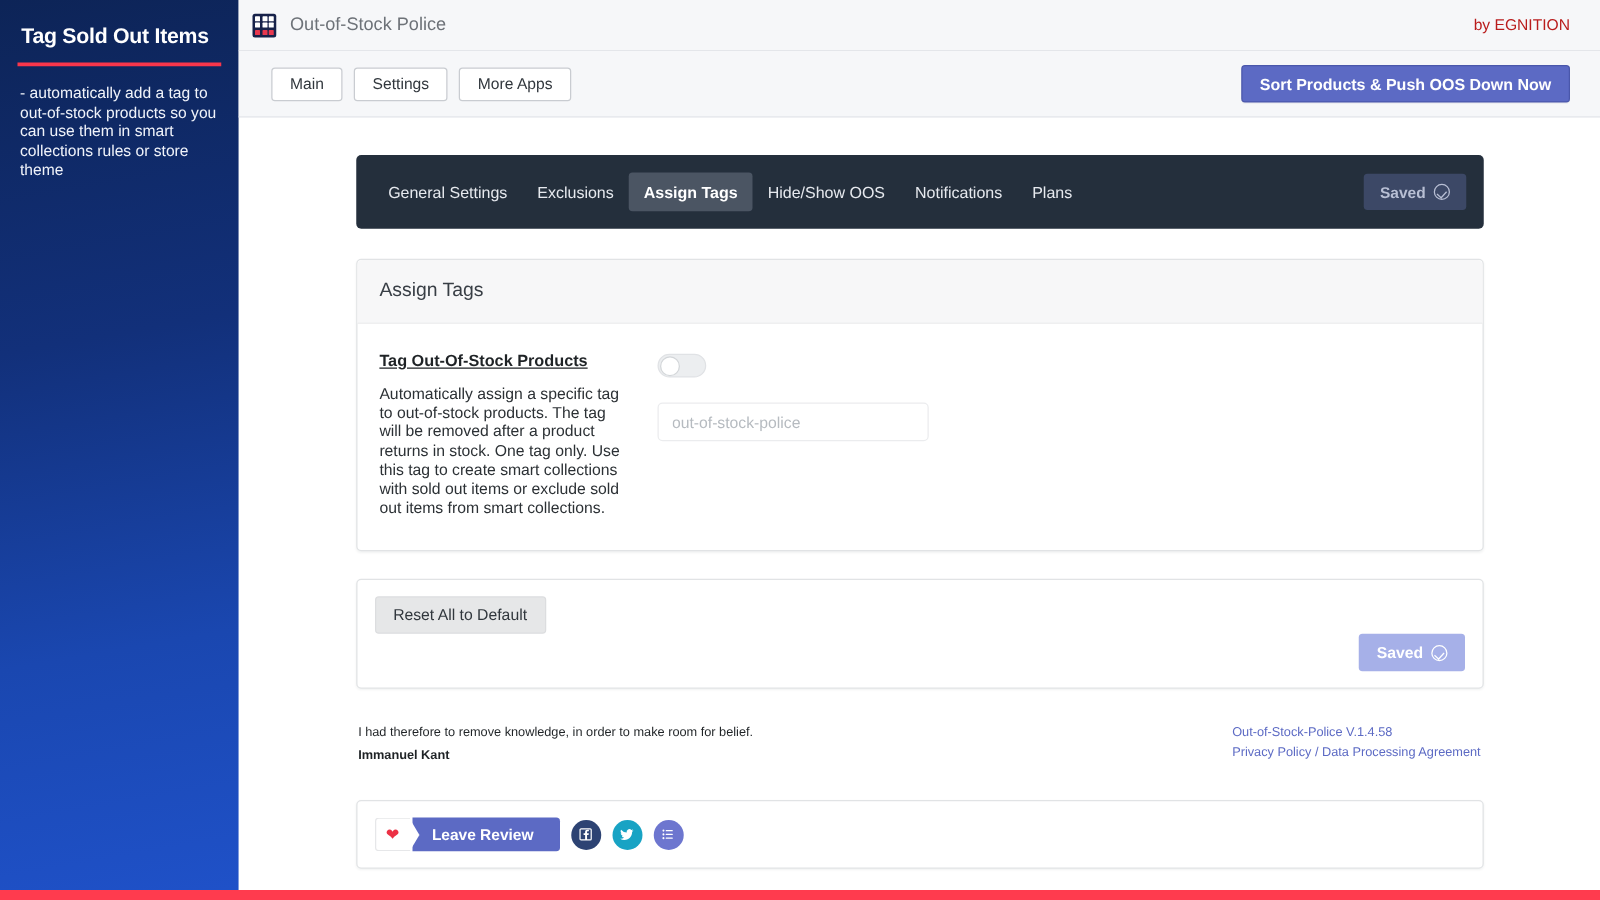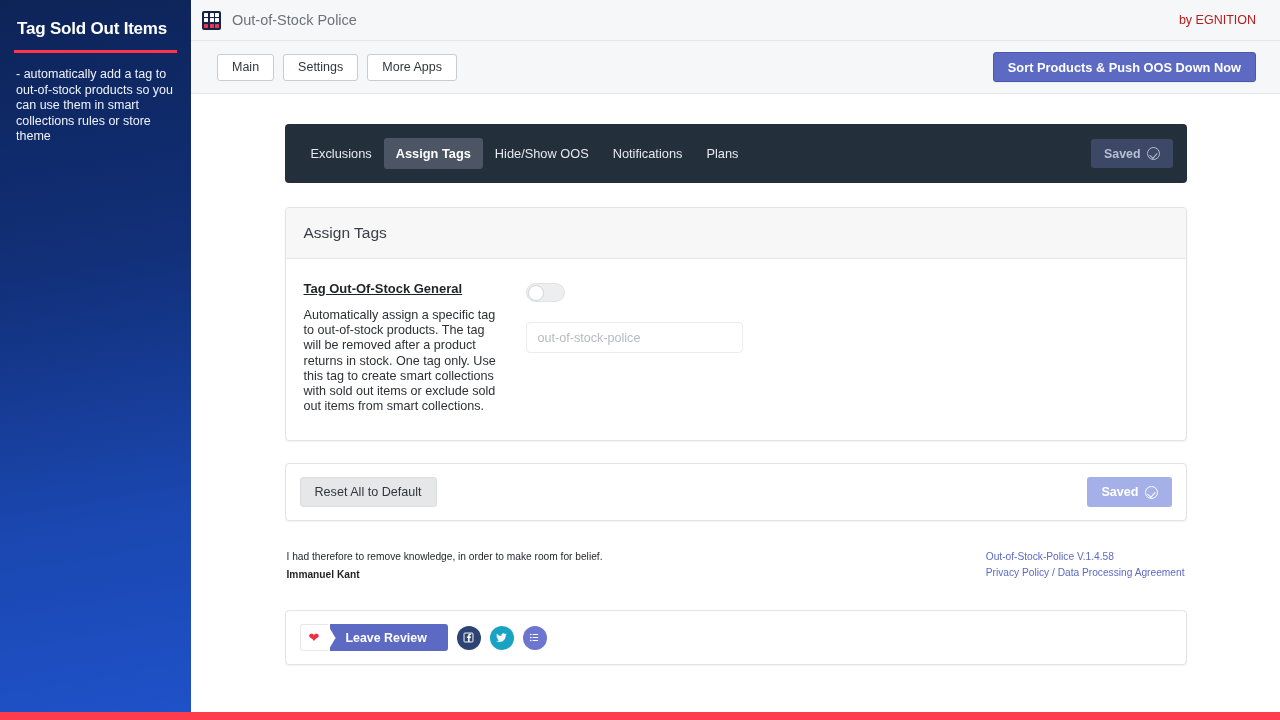--- a/index.html
+++ b/index.html
@@ -156,20 +156,21 @@
     content: ""; position: absolute; right: -1.2px; top: -1.2px;
     width: 5px; height: 5px; border-top: 1.2px solid #8b94e0;
     border-right: 1.2px solid #8b94e0;
   }
 
   .reset-card {
     margin-top: 22px; background: #ffffff; border: 1px solid #e1e3e5;
     border-radius: 4px; padding: 13px 14px;
     display: flex; align-items: flex-start;
     box-shadow: 0 1px 2px rgba(22,29,37,.06);
+    flex-direction: column;
   }
   .reset-btn {
     height: 30px; padding: 0 14px; background: #e6e7e8;
     border: 1px solid #dcdddf; border-radius: 3px;
     font-size: 12.6px; color: #31373d; cursor: pointer; font-family: inherit;
   }
   .saved-btn {
     margin-left: auto; height: 30px; padding: 0 14px;
     background: #a6b0e8; border: none; border-radius: 3px;
     color: #ffffff; font-size: 12.6px; font-weight: bold;
@@ -259,38 +260,39 @@
       <button class="nav-btn">Main</button>
       <button class="nav-btn">Settings</button>
       <button class="nav-btn">More Apps</button>
       <button class="primary-btn">Sort Products &amp; Push OOS Down Now</button>
     </div>
 
     <div class="page">
       <div class="wrap">
 
         <nav class="tabs-bar">
+          <div class="tab">General Settings</div>
           <div class="tab">Exclusions</div>
           <div class="tab active">Assign Tags</div>
           <div class="tab">Hide/Show OOS</div>
           <div class="tab">Notifications</div>
           <div class="tab">Plans</div>
           <button class="saved-pill">
             <span>Saved</span>
             <span class="check-circle"></span>
           </button>
         </nav>
 
         <section class="card">
           <div class="card-head">
             <h2>Assign Tags</h2>
           </div>
           <div class="card-body">
             <div class="col-left">
-              <span class="field-label">Tag Out-Of-Stock General</span>
+              <span class="field-label">Tag Out-Of-Stock Products</span>
               <p class="field-desc">Automatically assign a specific tag to out-of-stock products. The tag will be removed after a product returns in stock. One tag only. Use this tag to create smart collections with sold out items or exclude sold out items from smart collections.</p>
             </div>
             <div class="col-right">
               <span class="toggle">
                 <span class="knob"></span>
               </span>
               <input class="tag-input" type="text" placeholder="out-of-stock-police" style="">
             </div>
           </div>
         </section>

